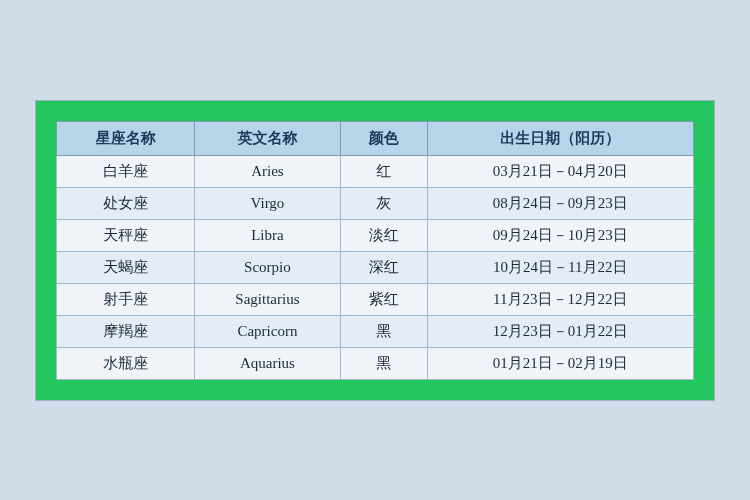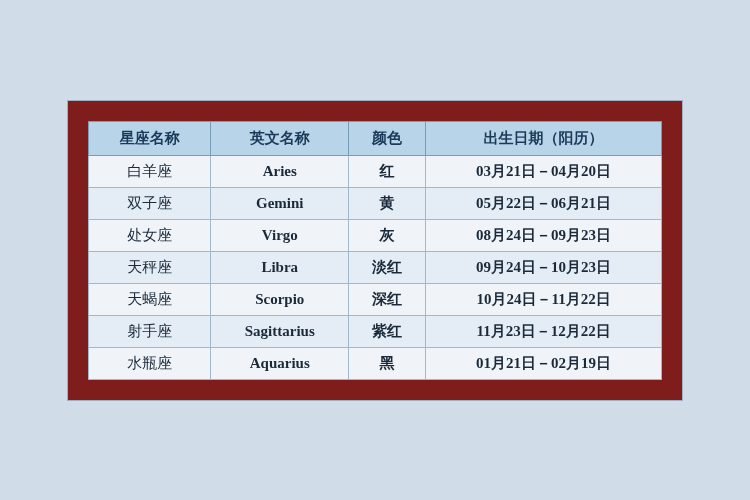--- a/index.html
+++ b/index.html
@@ -12,24 +12,24 @@
       width: 750px;
       height: 500px;
       background-color: #d0dce8;
       display: flex;
       align-items: center;
       justify-content: center;
       font-family: "SimSun", "宋体", serif;
     }
 
     .table-container {
-      background-color: #7f1d1d;
+      background-color: #22c55e;
       border: 1px solid #a0b0c0;
       padding: 20px;
-      width: 616px;
+      width: 680px;
     }
 
     table {
       width: 100%;
       border-collapse: collapse;
       font-size: 15px;
     }
 
     thead tr th {
       background-color: #b8d4e8;
@@ -49,21 +49,20 @@
     tbody tr:nth-child(even) {
       background-color: #e4edf5;
     }
 
     tbody tr td {
       border: 1px solid #a0b8cc;
       padding: 6px 10px;
       text-align: center;
       color: #1a2a3a;
       font-size: 15px;
-      font-weight: bold;
     }
 
     tbody tr td:first-child {
       font-weight: normal;
     }
 
     tbody tr td:nth-child(2) {
       font-style: normal;
     }
   </style>
@@ -81,26 +80,20 @@
       </tr>
     </thead>
     <tbody id="table-body">
     <tr>
           <td>白羊座</td>
           <td>Aries</td>
           <td>红</td>
           <td>03月21日－04月20日</td>
         </tr>
         <tr>
-          <td>双子座</td>
-          <td>Gemini</td>
-          <td>黄</td>
-          <td>05月22日－06月21日</td>
-        </tr>
-        <tr>
           <td>处女座</td>
           <td>Virgo</td>
           <td>灰</td>
           <td>08月24日－09月23日</td>
         </tr>
         <tr>
           <td>天秤座</td>
           <td>Libra</td>
           <td>淡红</td>
           <td>09月24日－10月23日</td>
@@ -111,20 +104,26 @@
           <td>深红</td>
           <td>10月24日－11月22日</td>
         </tr>
         <tr>
           <td>射手座</td>
           <td>Sagittarius</td>
           <td>紫红</td>
           <td>11月23日－12月22日</td>
         </tr>
         <tr>
+          <td>摩羯座</td>
+          <td>Capricorn</td>
+          <td>黑</td>
+          <td>12月23日－01月22日</td>
+        </tr>
+        <tr>
           <td>水瓶座</td>
           <td>Aquarius</td>
           <td>黑</td>
           <td>01月21日－02月19日</td>
         </tr>
       </tbody>
   </table>
 </div>
 
 </body></html>

